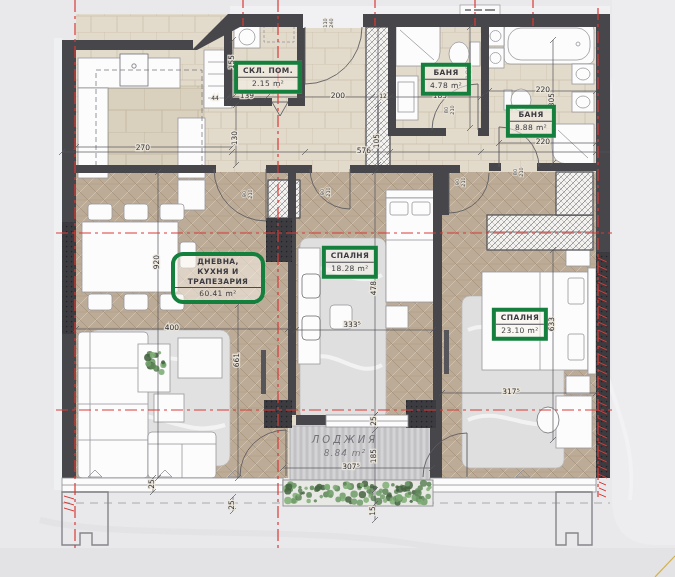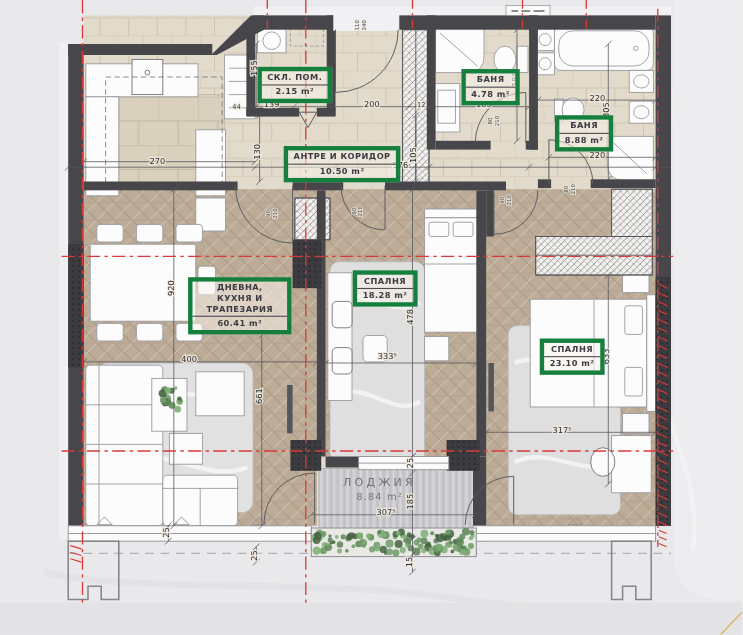--- a/index.html
+++ b/index.html
@@ -8,24 +8,24 @@
   .stage svg{position:absolute;left:0;top:0;}
   svg text{font-family:"DejaVu Sans",sans-serif;fill:#2e2e33;}
   .dim{font-size:7.5px;font-weight:500;paint-order:stroke;stroke:rgba(238,233,221,.85);stroke-width:2.4px;}
   .dim.sm{font-size:6px;}
   .dmark{font-size:5px;fill:#4a4a4f;paint-order:stroke;stroke:rgba(238,233,221,.75);stroke-width:1.6px;}
   #labels{position:absolute;left:0;top:0;width:675px;height:577px;pointer-events:none;}
   .rlabel{position:absolute;transform:translate(-50%,-50%);border:4px solid #15803d;
           background:rgba(247,243,235,.55);text-align:center;color:#3b3b41;
           font-size:7.5px;line-height:1.3;font-weight:600;letter-spacing:.4px;}
   .rlabel .nm{padding:1px 5px;border-bottom:1px solid #4a4a50;white-space:nowrap;}
-  .rlabel .ar{padding:1px 5px;font-weight:700;}
-  .rlabel.wrap{width:86px;}
+  .rlabel .ar{padding:1px 5px;font-weight:400;}
+  .rlabel.wrap{width:86px;border-radius:12px;}
   .rlabel.wrap .nm{white-space:normal;}
-  .rlabel.plain{border:none;background:none;color:#707076;}
+  .rlabel.plain{border:none;background:none;color:#707076;font-style:italic;}
   .rlabel.plain .nm{border:none;font-size:10px;letter-spacing:3px;font-weight:500;white-space:nowrap;}
   .rlabel.plain .ar{font-size:9px;letter-spacing:1px;font-weight:400;color:#77777c;}
 </style>
 </head>
 <body>
 
 <div class="stage">
 <svg width="675" height="577" viewBox="0 0 675 577">
   <defs>
     <pattern id="pTile" width="26" height="32" patternUnits="userSpaceOnUse">
@@ -506,24 +506,20 @@
         <text x="323.5" y="192" text-anchor="middle" class="dmark" transform="rotate(-90 323.5 192)">90</text>
         <text x="329.5" y="192" text-anchor="middle" class="dmark" transform="rotate(-90 329.5 192)">210</text>
       </g>
 </svg>
 
 <div id="labels">
   <div class="rlabel" style="left:268px;top:77px">
     <div class="nm">СКЛ. ПОМ.</div>
     <div class="ar">2.15 m²</div>
   </div>
-  <div class="rlabel" style="left:311px;top:149px">
-    <div class="nm">АНТРЕ И КОРИДОР</div>
-    <div class="ar">10.50 m²</div>
-  </div>
   <div class="rlabel" style="left:446px;top:79px">
     <div class="nm">БАНЯ</div>
     <div class="ar">4.78 m²</div>
   </div>
   <div class="rlabel" style="left:531px;top:121px">
     <div class="nm">БАНЯ</div>
     <div class="ar">8.88 m²</div>
   </div>
   <div class="rlabel wrap" style="left:218px;top:278px">
     <div class="nm">ДНЕВНА, КУХНЯ И ТРАПЕЗАРИЯ</div>

